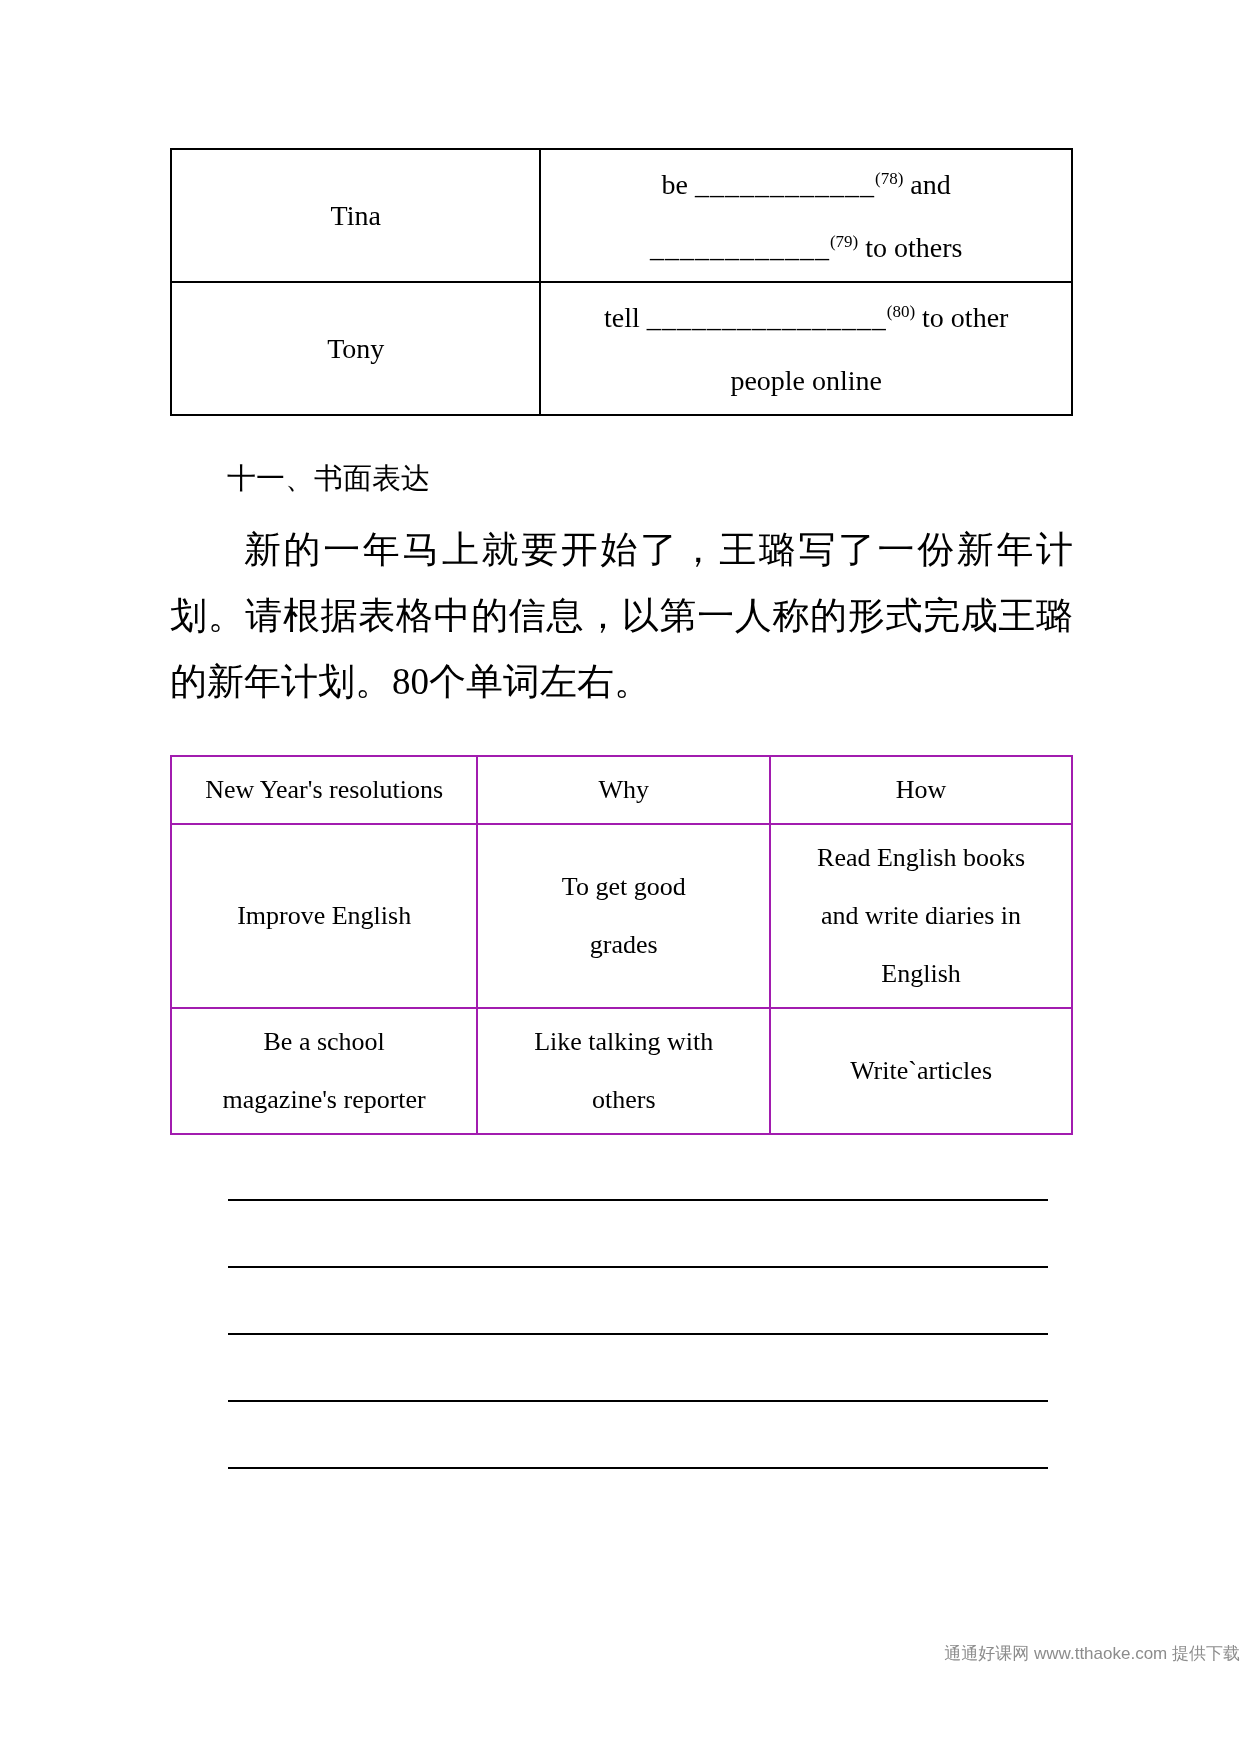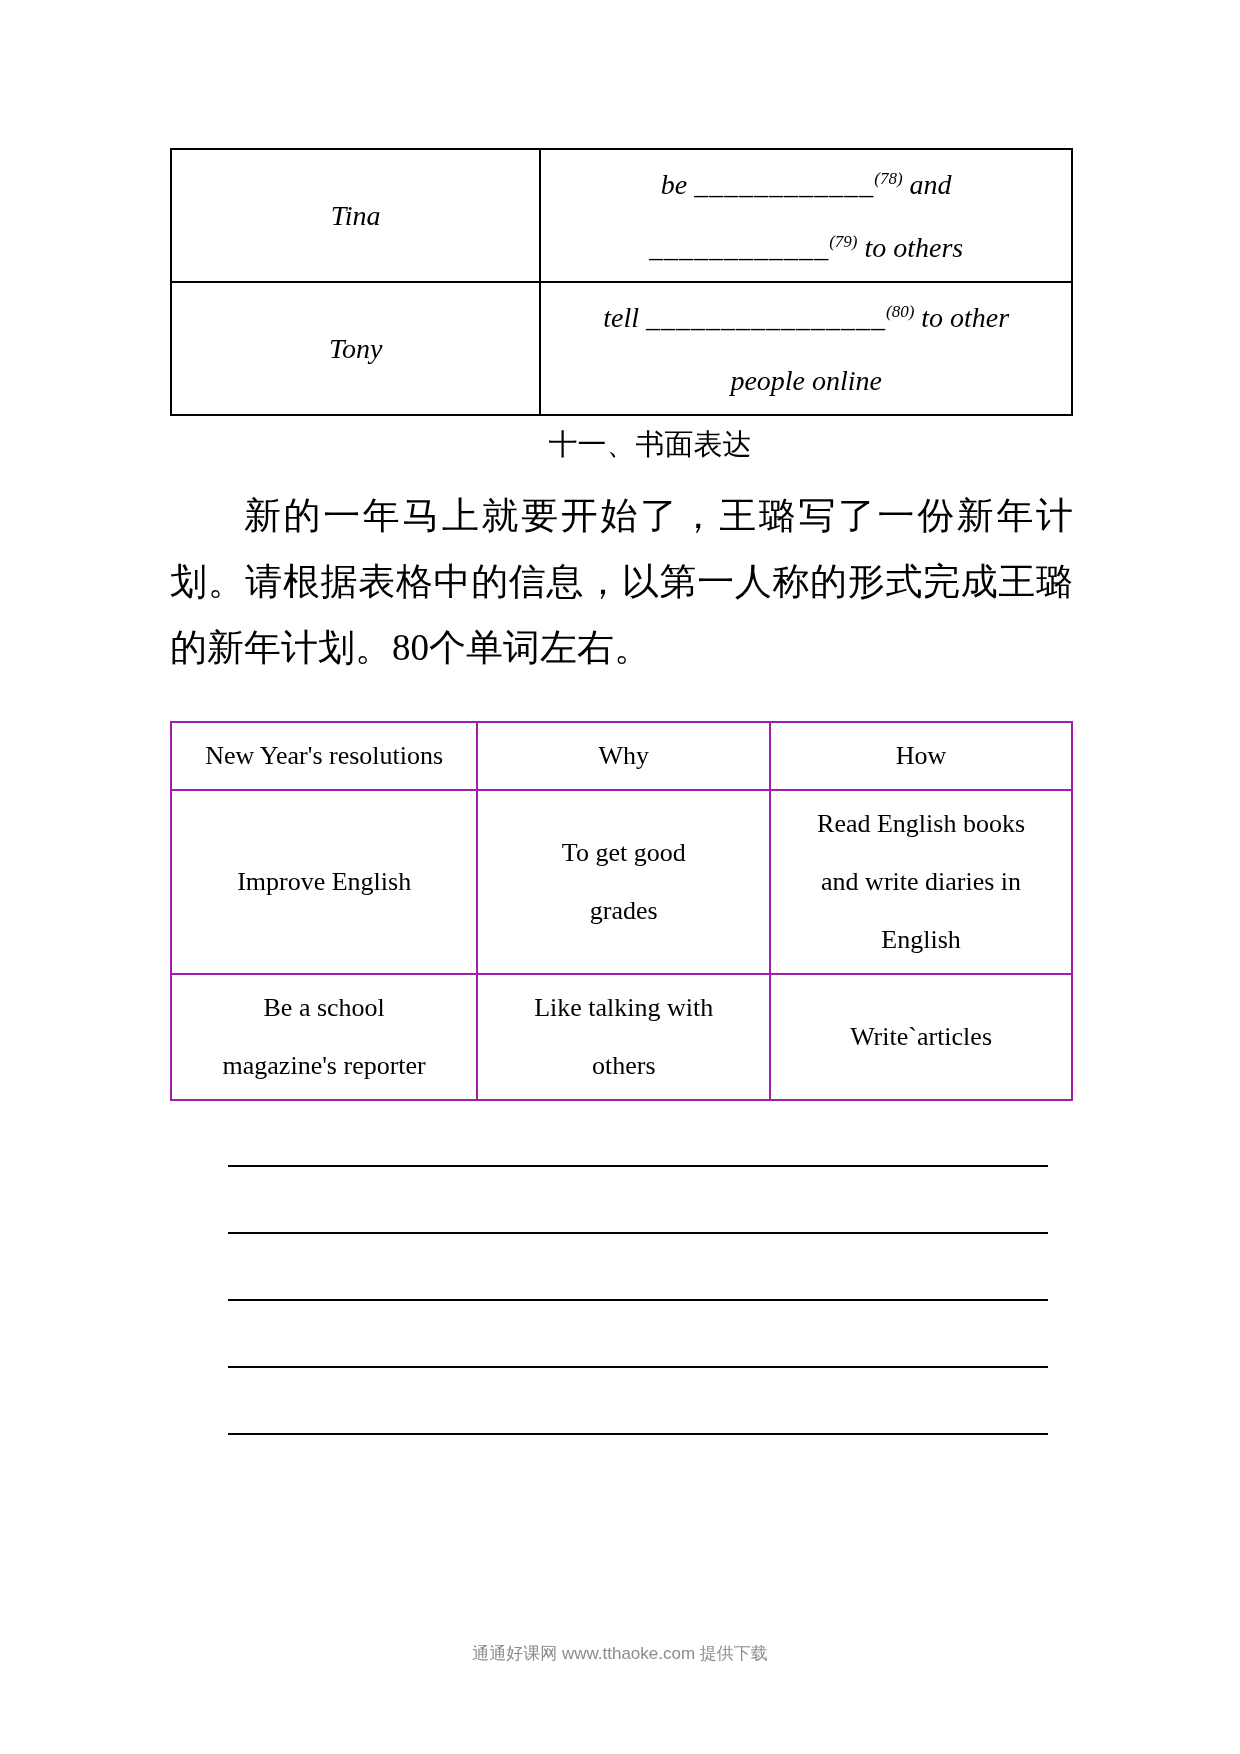--- a/index.html
+++ b/index.html
@@ -25,38 +25,36 @@
     width: 100%;
     margin-top: 148px;
   }
   .top-table tr { height: 133px; }
   .top-table td {
     border: 2px solid #000;
     text-align: center;
     vertical-align: middle;
     font-size: 28px;
     padding: 2px 10px;
-    font-style: italic;
   }
   .top-table .person-col { width: 41%; border-radius: 22px; }
   .ans-line { line-height: 63px; }
   .blank { letter-spacing: 1px; }
   sup.blank-num {
     font-size: 17px;
     vertical-align: super;
     line-height: 0;
   }
 
   
   .section-heading {
-    margin-top: 8px;
+    margin-top: 42px;
     padding-left: 57px;
     font-size: 29px;
     line-height: 1.4;
-    text-align: center;
   }
   .instructions {
     margin: 18px 0 0 0;
     font-size: 37px;
     line-height: 66px;
     text-indent: 2em;
     text-align: justify;
   }
 
   
@@ -90,21 +88,21 @@
     border-bottom: 2px solid #000;
   }
   .answer-line:first-child { height: 44px; }
 
   
   .footer {
     position: absolute;
     left: 0;
     right: 0;
     top: 1642px;
-    text-align: center;
+    text-align: right;
     font-family: "Liberation Sans", "DejaVu Sans", sans-serif;
     font-size: 17px;
     color: #8c8c8c;
   }
 </style>
 </head>
 <body>
 
 <div class="page">
   <div class="content">

